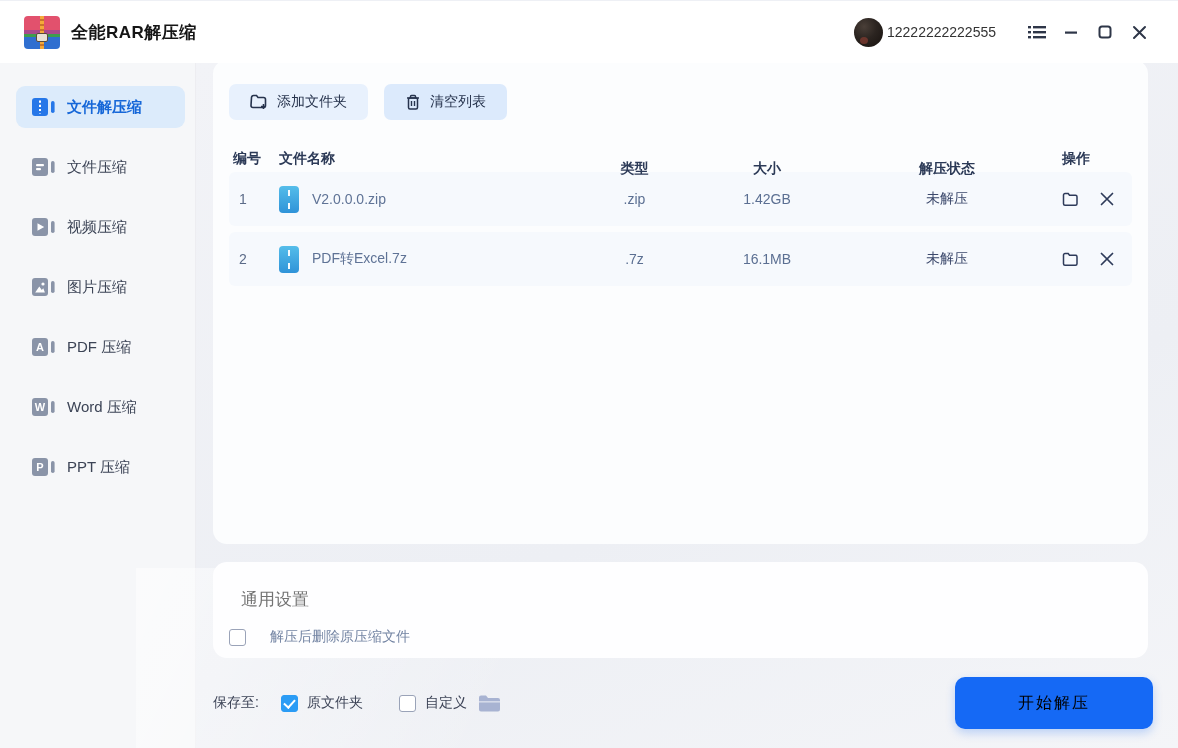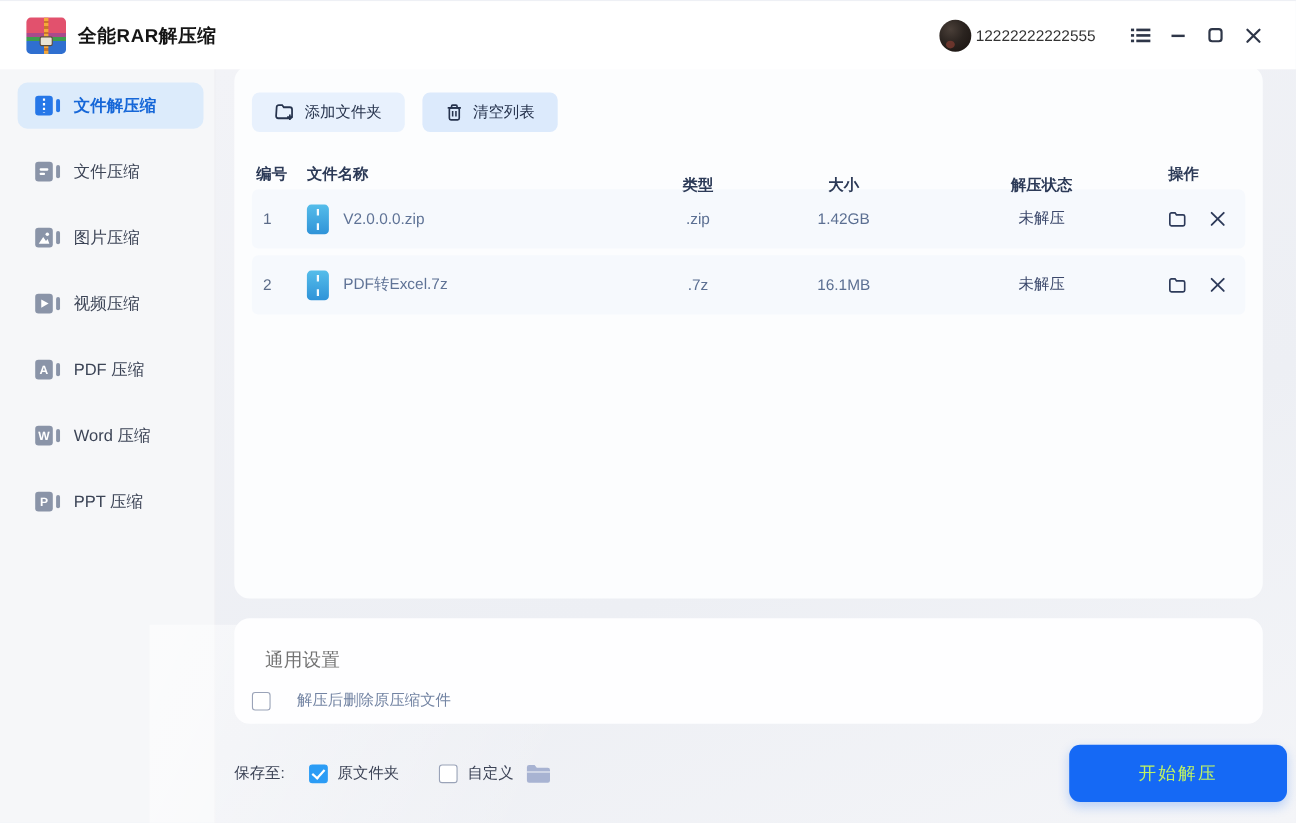--- a/index.html
+++ b/index.html
@@ -24,21 +24,21 @@
     border-radius:50%; background:#7a3a30; opacity:.8; }
   .user-id { font-size:14px; color:#333; margin-left:4px; }
   .win-btn { display:flex; align-items:center; justify-content:center; width:26px; height:26px;
     color:#2e3648; cursor:pointer; }
   .menu-btn { margin-left:28px; }
   .min-btn { margin-left:8px; } .max-btn { margin-left:8px; } .close-btn { margin-left:8px; }
 
   
   .sidebar { position:absolute; left:0; top:62px; width:196px; height:686px;
     background:#f6f7f9; border-right:1px solid #ededf1; padding-top:8px; }
-  .side-item { display:flex; align-items:center; height:42px; margin:5px 10px 18px 16px;
+  .side-item { display:flex; align-items:center; height:42px; margin:16px 10px 18px 16px;
     padding-left:15px; border-radius:9px; cursor:pointer; color:#8a94a8; }
   .side-item .side-label { font-size:15px; color:#3c4456; margin-left:12px; white-space:nowrap; }
   .side-item.active { background:#dcebfb; color:#2677e8; }
   .side-item.active .side-label { color:#1667d8; font-weight:700; }
   .side-icon { display:block; }
 
   
   .main { position:absolute; left:196px; top:62px; width:982px; height:686px;
     background:linear-gradient(160deg,#f2f3f7 0%,#edeff4 60%,#f4f5f8 100%); }
   .main::before { content:""; position:absolute; left:-60px; bottom:0; width:700px; height:180px;
@@ -86,22 +86,22 @@
   .footer { position:absolute; left:0; top:596px; width:982px; height:90px;
     display:flex; align-items:center; padding-left:17px; }
   .save-label { font-size:14px; color:#3c4356; }
   .footer .checkbox { margin-left:22px; }
   .footer .chk-label { font-size:14px; color:#3c4356; margin-left:9px; }
   .footer .chk2 { margin-left:36px; }
   .path-input { margin-left:17px; width:270px; height:28px; border:1px solid #a9adb6;
     border-radius:3px; background:#fff; font-size:14px; color:#4a4a4a; padding:0 10px;
     font-family:"Liberation Sans",sans-serif; }
   .folder-btn { margin-left:11px; color:#a8b3d2; cursor:pointer; display:flex; align-items:center; }
-  .start-btn { margin-left:auto; margin-right:8px; width:198px; height:52px; border:none;
-    border-radius:10px; background:#1569f5; color:#bef264; font-size:16px; letter-spacing:2px;
+  .start-btn { margin-left:auto; margin-right:25px; width:198px; height:52px; border:none;
+    border-radius:10px; background:#1569f5; color:#000000; font-size:16px; letter-spacing:2px;
     font-family:inherit; cursor:pointer; box-shadow:0 4px 10px rgba(21,105,245,.25); }
 </style>
 </head>
 <body>
 
 <div class="header">
   <div class="app-logo">
     <div class="zip-line"></div>
       <div class="buckle"></div>
   </div>
@@ -155,34 +155,34 @@
       <rect x="5" y="7" width="8" height="2.2" rx="1" fill="#fff"></rect>
         <rect x="5" y="11" width="5" height="2.2" rx="1" fill="#fff"></rect>
       <rect x="20" y="4" width="3.6" height="12" rx="1.8" fill="currentColor"></rect>
     </svg>
     <span class="side-label">文件压缩</span>
   </div>
 
   <div class="side-item">
     <svg class="side-icon" width="24" height="20" viewBox="0 0 24 20">
       <rect x="1" y="1" width="16" height="18" rx="3" fill="currentColor"></rect>
+      <path d="M6.5 6.2 L13.2 10 L6.5 13.8 Z" fill="#fff"></path>
+      <rect x="20" y="4" width="3.6" height="12" rx="1.8" fill="currentColor"></rect>
+    </svg>
+    <span class="side-label">视频压缩</span>
+  </div>
+
+  <div class="side-item">
+    <svg class="side-icon" width="24" height="20" viewBox="0 0 24 20">
+      <rect x="1" y="1" width="16" height="18" rx="3" fill="currentColor"></rect>
       <circle cx="12" cy="7" r="1.6" fill="#fff"></circle>
       <path d="M4.2 15.5 L8.3 9.5 L10.8 13 L12.3 11.2 L13.9 15.5 Z" fill="#fff"></path>
       <rect x="20" y="4" width="3.6" height="12" rx="1.8" fill="currentColor"></rect>
     </svg>
     <span class="side-label">图片压缩</span>
-  </div>
-
-  <div class="side-item">
-    <svg class="side-icon" width="24" height="20" viewBox="0 0 24 20">
-      <rect x="1" y="1" width="16" height="18" rx="3" fill="currentColor"></rect>
-      <path d="M6.5 6.2 L13.2 10 L6.5 13.8 Z" fill="#fff"></path>
-      <rect x="20" y="4" width="3.6" height="12" rx="1.8" fill="currentColor"></rect>
-    </svg>
-    <span class="side-label">视频压缩</span>
   </div>
 
   <div class="side-item">
     <svg class="side-icon" width="24" height="20" viewBox="0 0 24 20">
       <rect x="1" y="1" width="16" height="18" rx="3" fill="currentColor"></rect>
       <text x="9" y="14" font-size="11" font-weight="bold" fill="#fff" text-anchor="middle" font-family="Liberation Sans, sans-serif">A</text>
       <rect x="20" y="4" width="3.6" height="12" rx="1.8" fill="currentColor"></rect>
     </svg>
     <span class="side-label">PDF 压缩</span>
   </div>

